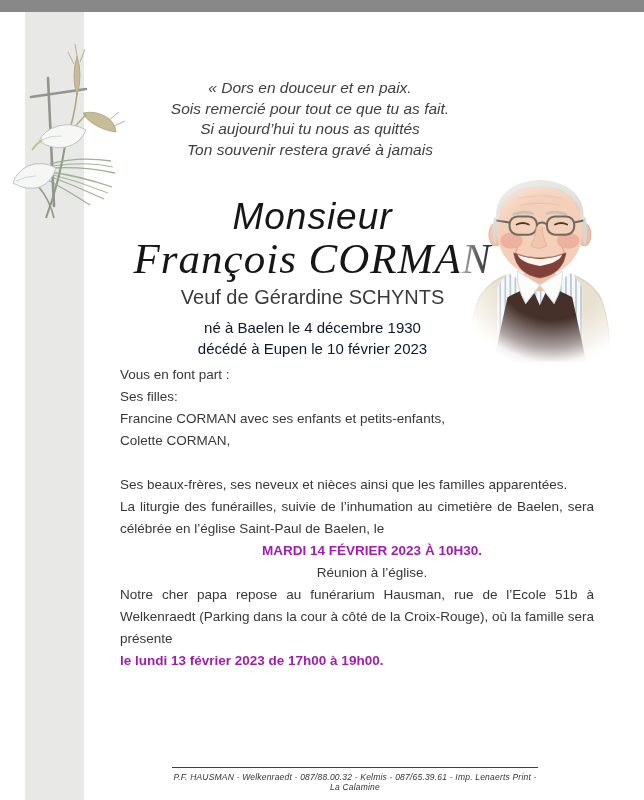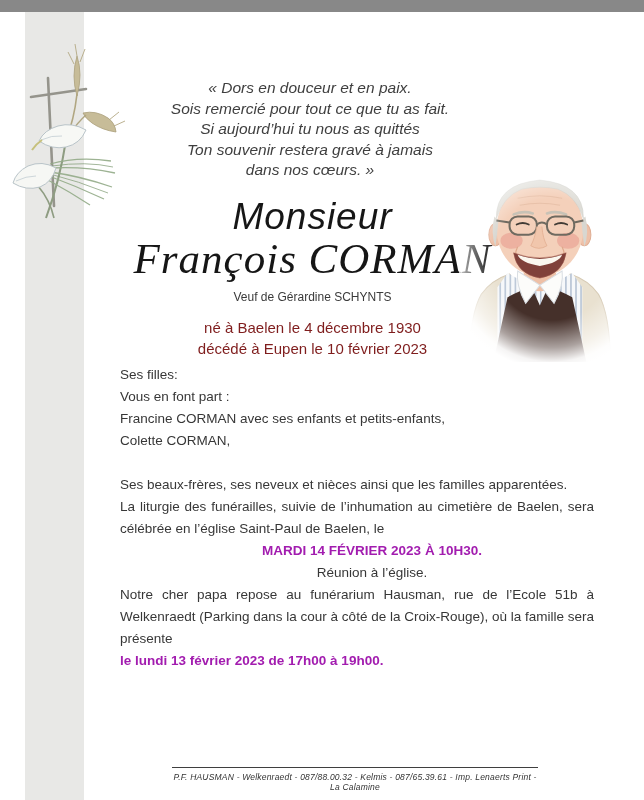--- a/index.html
+++ b/index.html
@@ -11,22 +11,22 @@
   .band{position:absolute;left:25px;top:0;width:59px;height:800px;background:#e8e8e6;}
   .flowers{position:absolute;left:8px;top:28px;width:130px;height:205px;}
   .portrait{position:absolute;left:458px;top:160px;width:188px;height:190px;}
   .quote{
     position:absolute;top:66px;left:135px;width:350px;
     text-align:center;font-style:italic;font-size:15.5px;line-height:20.6px;color:#3f3f3f;
   }
   .name-block{position:absolute;top:186px;left:115px;width:395px;text-align:center;color:#161616;}
   .title{font-family:Liberation Sans, sans-serif;font-style:italic;font-size:37px;line-height:38px;letter-spacing:1px;}
   .name{font-family:"Liberation Serif",serif;font-style:italic;font-size:43px;line-height:46px;letter-spacing:1px;}
-  .relict{font-size:12px;line-height:19px;margin-top:6px;color:#3a3a3a;}
-  .dates{font-size:15px;line-height:21px;margin-top:10px;color:#7f1d1d;}
+  .relict{font-size:20px;line-height:19px;margin-top:6px;color:#3a3a3a;}
+  .dates{font-size:15px;line-height:21px;margin-top:10px;color:#0f172a;}
   .body{position:absolute;top:352px;left:120px;width:474px;font-size:13.5px;line-height:22px;color:#373737;}
   .body p{margin:0;}
   .gap{margin-top:22px !important;}
   .just{text-align:justify;}
   .just-all{text-align:justify;text-align-last:justify;}
   .centered{text-align:center;margin-left:30px !important;}
   .bold{font-weight:bold;color:#a21caf;}
   .footer{
     position:absolute;top:755px;left:172px;width:366px;
     border-top:1px solid #3f3f3f;padding-top:4px;
@@ -72,21 +72,20 @@
       <path d="M48,128 Q34,120 20,126 Q8,132 5,143 Q18,151 32,147 Q44,142 48,128 Z" fill="#f6f7f4" stroke="#b9c4c9" stroke-width="1"></path>
       <path d="M8,141 Q18,136 28,136" stroke="#cdd6da" stroke-width="1" fill="none"></path>
     </g>
   </svg>
 
   <div class="quote">
     <div>« Dors en douceur et en paix.</div>
     <div>Sois remercié pour tout ce que tu as fait.</div>
     <div>Si aujourd’hui tu nous as quittés</div>
     <div>Ton souvenir restera gravé à jamais</div>
-    <div>dans nos cœurs. »</div>
   </div>
 
   <div class="name-block">
     <div class="title">Monsieur</div>
     <div class="name">François CORMAN</div>
     <div class="relict">Veuf de Gérardine SCHYNTS</div>
     <div class="dates">
       <div>né à Baelen le 4 décembre 1930</div>
       <div>décédé à Eupen le 10 février 2023</div>
     </div>
@@ -131,22 +130,22 @@
       </g>
       <path d="M77,54 Q75,66 71,73 Q79,78 87,73 Q83,66 82,54" fill="#f1c6ac" stroke="#e2ae92" stroke-width="0.8"></path>
       <path d="M58,74 Q54,82 58,89 M102,74 Q106,82 102,89" stroke="#dfa88c" stroke-width="1.2" fill="none"></path>
       <path d="M54,80 Q80,90 106,80 Q103,101 80,105 Q57,101 54,80 Z" fill="#80413a" stroke="#a0584c" stroke-width="0.5"></path>
       <path d="M58,82 Q80,90 102,82 Q99,90 80,93 Q61,90 58,82 Z" fill="#fbf7ef"></path>
       <rect x="0" y="0" width="184" height="188" fill="url(#fade)"></rect>
     </g>
   </svg>
 
   <div class="body">
+    <p>Vous en font part :</p>
     <p>Ses filles:</p>
-    <p>Vous en font part :</p>
     <p>Francine CORMAN avec ses enfants et petits-enfants,</p>
     <p>Colette CORMAN,</p>
     <p class="gap">Ses beaux-frères, ses neveux et nièces ainsi que les familles apparentées.</p>
     <p class="just">La liturgie des funérailles, suivie de l’inhumation au cimetière de Baelen, sera célébrée en l’église Saint-Paul de Baelen, le</p>
     <p class="centered bold">MARDI 14 FÉVRIER 2023 À 10H30.</p>
     <p class="centered">Réunion à l’église.</p>
     <p class="just-all">Notre cher papa repose au funérarium Hausman, rue de l’Ecole 51b à Welkenraedt (Parking dans la cour à côté de la Croix-Rouge), où la famille sera présente</p>
     <p class="bold">le lundi 13 février 2023 de 17h00 à 19h00.</p>
   </div>
 

